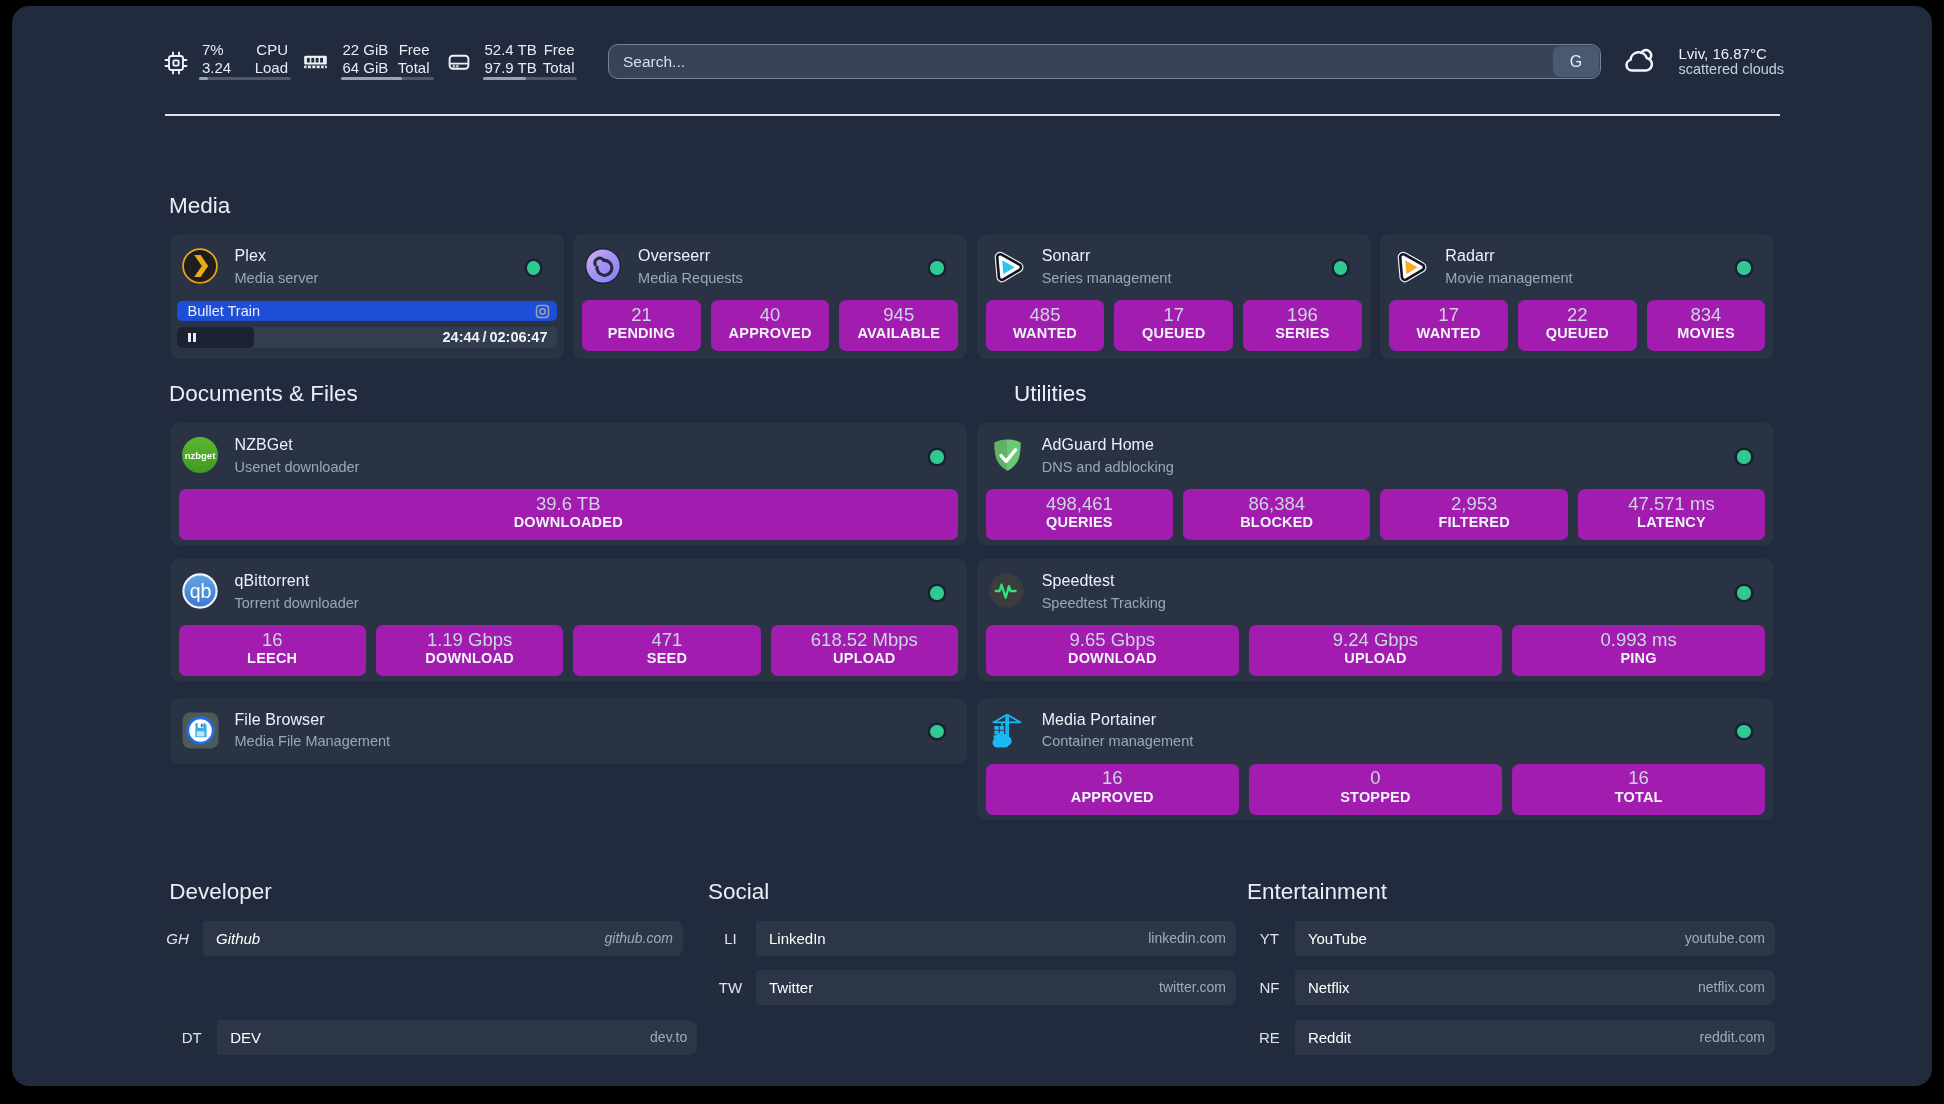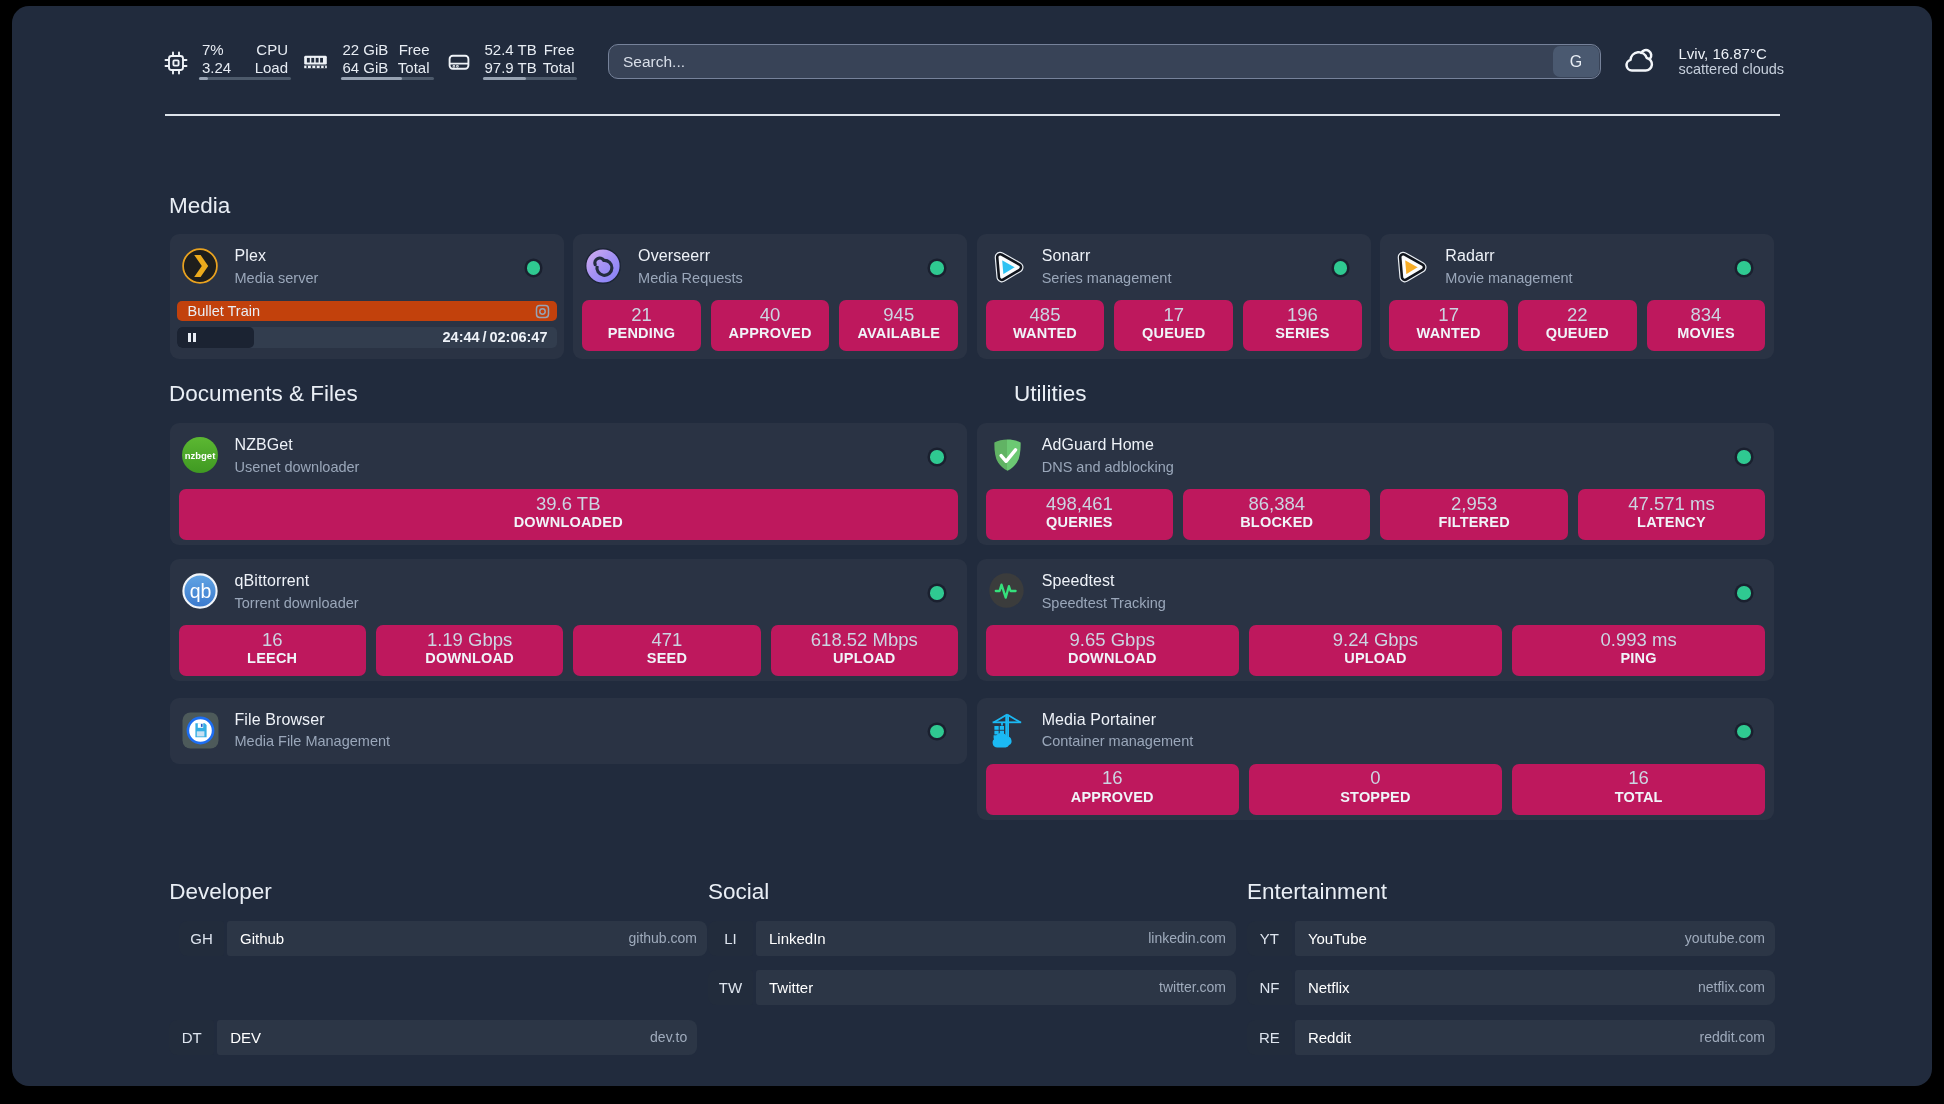--- a/index.html
+++ b/index.html
@@ -4,21 +4,21 @@
 html,body{width:1944px;height:1104px;background:#000;}
 body{font-family:"Liberation Sans",sans-serif;position:relative;overflow:hidden;}
 .page{position:absolute;left:12px;top:6px;width:1920px;height:1080px;background:#212b3d;border-radius:17px;overflow:hidden;}
 .abs{position:absolute;}
 .card{position:absolute;background:#2a3344;border-radius:9px;}
 .ic{position:absolute;left:12px;top:14px;width:36px;height:36px;}
 .ttl{position:absolute;left:65px;top:12px;font-size:16px;font-weight:500;color:#eef2f8;line-height:20px;letter-spacing:0.1px;}
 .sub{position:absolute;left:65px;top:34.5px;font-size:14.5px;color:#9aa7ba;line-height:18px;}
 .dot{position:absolute;width:13.5px;height:13.5px;border-radius:50%;background:#2fc991;box-shadow:0 0 0 2.5px rgba(23,29,44,0.85);top:27px;}
 .stats{position:absolute;left:9px;right:9px;top:66px;height:51px;display:flex;gap:10px;}
-.st{flex:1;background:#be185d;border-radius:7px;text-align:center;padding-top:3.5px;}
+.st{flex:1;background:#a21caf;border-radius:7px;text-align:center;padding-top:3.5px;}
 .sv{font-size:18.5px;color:#ccd5e2;line-height:21.5px;}
 .sl{font-size:14.5px;font-weight:bold;color:#f0f4f9;line-height:17px;letter-spacing:0.2px;}
 .sect{position:absolute;font-size:22.5px;color:#e9eef5;font-weight:400;line-height:26px;}
 .bk{position:absolute;height:35px;}
 .bka{position:absolute;left:0;top:0;bottom:0;width:45px;background:#222c3c;border-radius:8px 3px 3px 8px;color:#dde4ee;font-size:15px;line-height:35px;text-align:center;}
 .bkr{position:absolute;left:48px;right:0;top:0;bottom:0;background:#2c3646;border-radius:3px 8px 8px 3px;}
 .bkn{position:absolute;left:61px;top:0;font-size:15px;color:#ffffff;line-height:35px;}
 .bku{position:absolute;right:10px;top:0;font-size:14px;color:#9fabbc;line-height:35px;}
 .tv{position:absolute;font-size:15px;color:#e7ecf3;line-height:18px;}
 .bar{position:absolute;height:3px;border-radius:2px;background:#4d5a6b;}
@@ -72,21 +72,21 @@
 <div class="abs" style="left:153px;top:107.5px;width:1615px;height:2px;background:#e8edf3;opacity:0.95;"></div>
 <div class="sect" style="left:157px;top:186.5px;">Media</div>
 <div class="card" style="left:157.5px;top:228px;width:394px;height:125px;">
       <div class="ic"><svg width="36" height="36" viewBox="0 0 36 36">
 <circle cx="18" cy="18" r="16.9" fill="#1e1e1c" stroke="#e9a21f" stroke-width="1.7"></circle>
 <path d="M12.2 7 L18.6 7 L26.2 18 L18.6 29 L12.2 29 L19.8 18 Z" fill="#ebaa1c"></path>
 </svg></div>
       <div class="ttl">Plex</div>
       <div class="sub">Media server</div>
       <div class="dot" style="left:357px;"></div>
-<div class="abs" style="left:7px;top:67px;width:380px;height:20px;background:#c2410c;border-radius:5px;">
+<div class="abs" style="left:7px;top:67px;width:380px;height:20px;background:#1d4ed8;border-radius:5px;">
 <div class="abs" style="left:11px;top:0;font-size:14.5px;font-weight:500;color:#e9eef5;line-height:20px;">Bullet Train</div>
 <div class="abs" style="right:7px;top:2.5px;"><svg width="15" height="15" viewBox="0 0 15 15" fill="none" stroke="#97a3b5" stroke-width="1.5">
 <rect x="1.5" y="1.5" width="12" height="12" rx="3.2"></rect>
 <circle cx="7.5" cy="7.5" r="2.7"></circle>
 </svg></div>
 </div>
 <div class="abs" style="left:7px;top:93px;width:380px;height:21px;background:#323d4e;border-radius:5px;overflow:hidden;">
 <div class="abs" style="left:0;top:0;bottom:0;width:77px;background:#1b2332;border-radius:5px;"></div>
 <div class="abs" style="left:11px;top:6px;width:3px;height:9px;background:#e8edf4;"></div>
 <div class="abs" style="left:16px;top:6px;width:3px;height:9px;background:#e8edf4;"></div>
@@ -333,21 +333,21 @@
           <div class="sv">0</div>
           <div class="sl">STOPPED</div>
         </div>
         <div class="st">
           <div class="sv">16</div>
           <div class="sl">TOTAL</div>
         </div>
       </div>
     </div>
 <div class="sect" style="left:157.2px;top:873px;">Developer</div>
-<div class="bk" style="left:167px;top:914.5px;width:528px;">
+<div class="bk" style="left:143px;top:914.5px;width:528px;font-style:italic;">
       <div class="bka">GH</div>
       <div class="bkr"></div>
       <div class="bkn">Github</div>
       <div class="bku">github.com</div>
     </div>
 <div class="bk" style="left:157.2px;top:1013.5px;width:528px;">
       <div class="bka">DT</div>
       <div class="bkr"></div>
       <div class="bkn">DEV</div>
       <div class="bku">dev.to</div>

